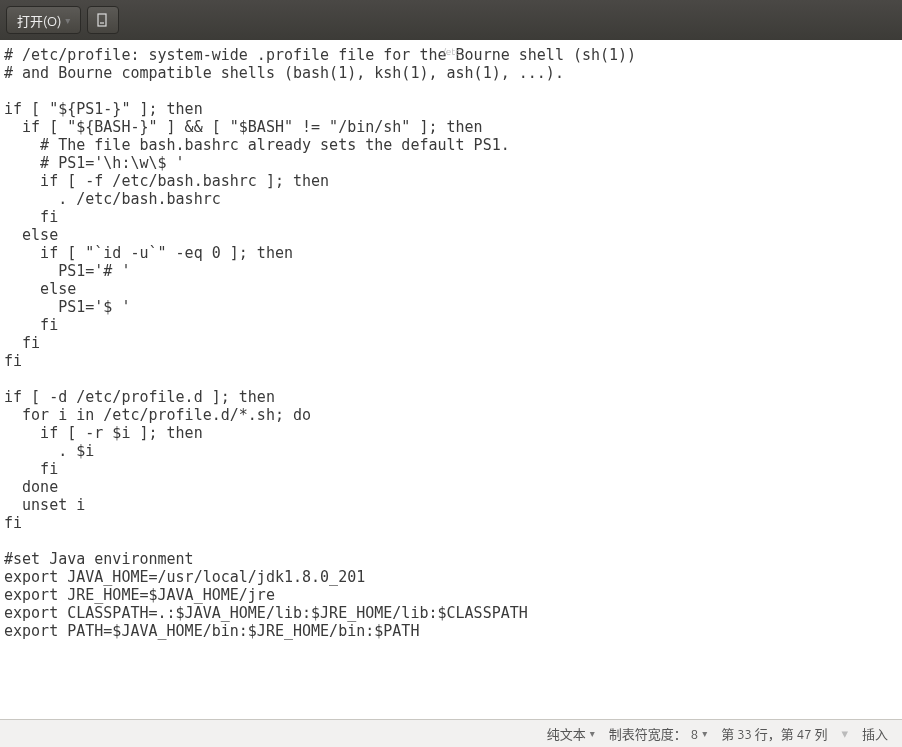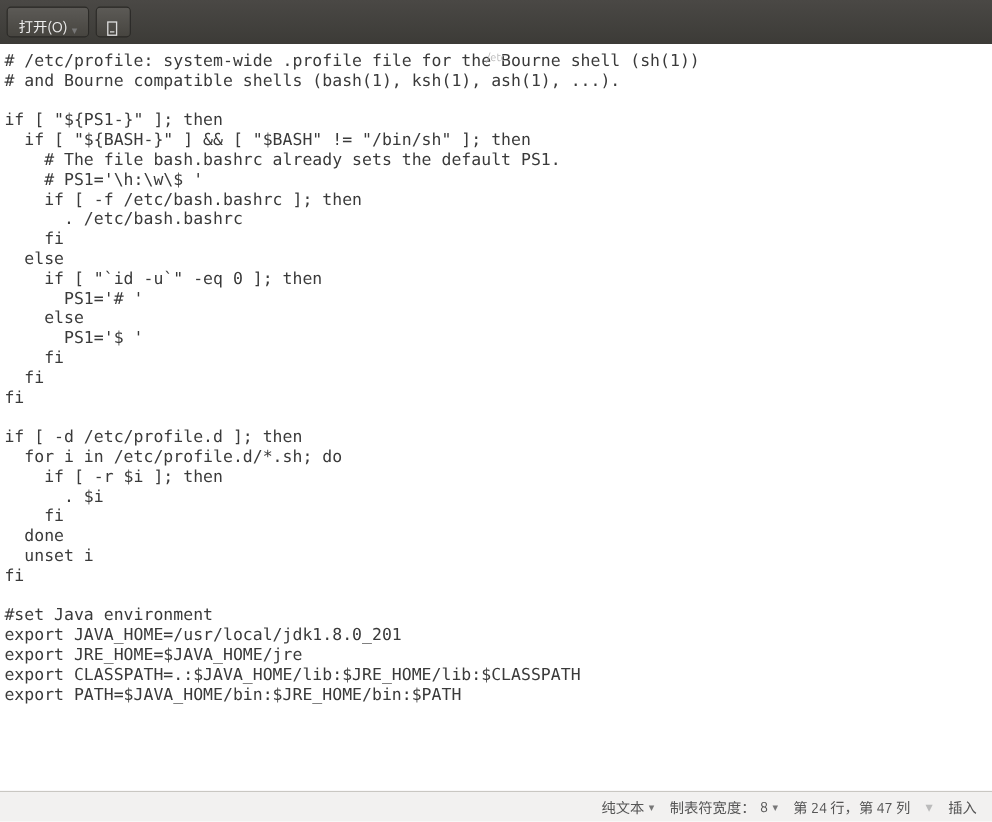--- a/index.html
+++ b/index.html
@@ -19,21 +19,21 @@
       color: #ddd;
       padding: 0 6px;
       position: relative;
     }
     .tb-btn {
       background: linear-gradient(#5c5a56,#474540);
       border: 1px solid #2b2a27;
       border-radius: 4px;
       height: 28px;
       display: inline-flex;
-      align-items: flex-end;
+      align-items: center;
       padding: 0 10px;
       color: #eee;
       font-size: 13px;
       cursor: pointer;
       gap: 4px;
     }
     .open-btn { margin-right: 6px; }
     .new-tab-btn { width: 32px; justify-content: center; padding: 0; }
     .title-center {
       position: absolute;
@@ -144,16 +144,16 @@
 <div class="statusbar">
   <span class="sb-item">
     <span>纯文本</span>
     <span class="dd-arrow">▾</span>
   </span>
   <span class="sb-item">
     <span>制表符宽度：</span>
     <span>8</span>
     <span class="dd-arrow">▾</span>
   </span>
-  <span class="sb-item">第 24 行，第 47 列</span>
+  <span class="sb-item">第 33 行，第 47 列</span>
   <span class="sb-sep">▾</span>
   <span class="sb-item">插入</span>
 </div>
 
 </body></html>

